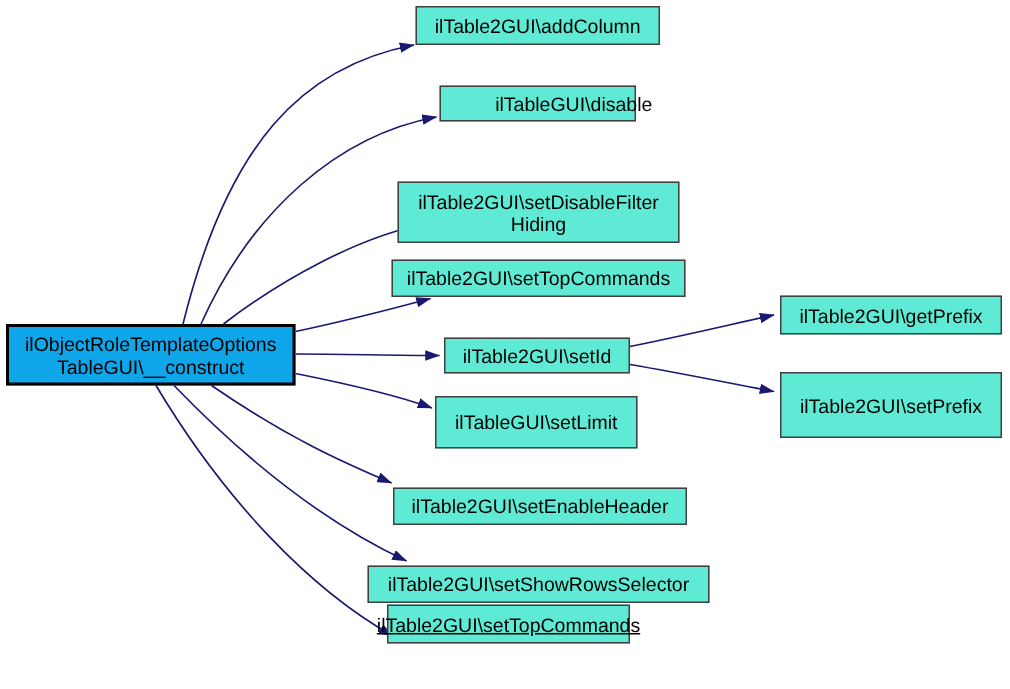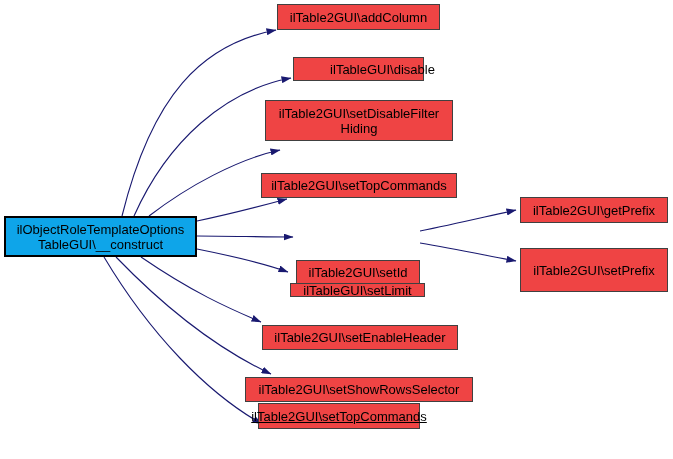--- a/index.html
+++ b/index.html
@@ -19,21 +19,21 @@
     position: absolute;
     left: 0;
     top: 0;
     width: 673px;
     height: 459px;
     z-index: 1;
   }
   .node {
     position: absolute;
     box-sizing: border-box;
-    background: #ef4444;
+    background: #5eead4;
     border: 1px solid #404040;
     color: #000000;
     font-size: 13px;
     line-height: 15px;
     text-align: center;
     display: flex;
     flex-direction: column;
     align-items: center;
     justify-content: center;
     z-index: 2;
@@ -74,31 +74,31 @@
     <div class="node focus" style="left: 4px; top: 216px; width: 193px; height: 41px;">
       <span>ilObjectRoleTemplateOptions</span>
       <span>TableGUI\__construct</span>
     </div>
     <div class="node" style="left: 277px; top: 4px; width: 163px; height: 26px;">
       <span>ilTable2GUI\addColumn</span>
     </div>
     <div class="node" style="left: 293px; top: 57px; width: 131px; height: 24px; padding-left: 48px;">
       <span>ilTableGUI\disable</span>
     </div>
-    <div class="node" style="left: 265px; top: 100px; width: 188px; height: 41px; text-align: right;">
+    <div class="node" style="left: 265px; top: 121px; width: 188px; height: 41px; text-align: right;">
       <span>ilTable2GUI\setDisableFilter</span>
       <span>Hiding</span>
     </div>
     <div class="node" style="left: 261px; top: 173px; width: 196px; height: 25px;">
       <span>ilTable2GUI\setTopCommands</span>
     </div>
-    <div class="node" style="left: 296px; top: 225px; width: 124px; height: 24px; margin-top: 35px;">
+    <div class="node" style="left: 296px; top: 225px; width: 124px; height: 24px;">
       <span>ilTable2GUI\setId</span>
     </div>
-    <div class="node" style="left: 290px; top: 283px; width: 135px; height: 14px;">
+    <div class="node" style="left: 290px; top: 264px; width: 135px; height: 35px;">
       <span>ilTableGUI\setLimit</span>
     </div>
     <div class="node" style="left: 262px; top: 325px; width: 196px; height: 25px;">
       <span>ilTable2GUI\setEnableHeader</span>
     </div>
     <div class="node" style="left: 245px; top: 377px; width: 228px; height: 25px;">
       <span>ilTable2GUI\setShowRowsSelector</span>
     </div>
     <div class="node" style="left: 258px; top: 403px; width: 162px; height: 26px; text-decoration: underline;">
       <span>ilTable2GUI\setTopCommands</span>

